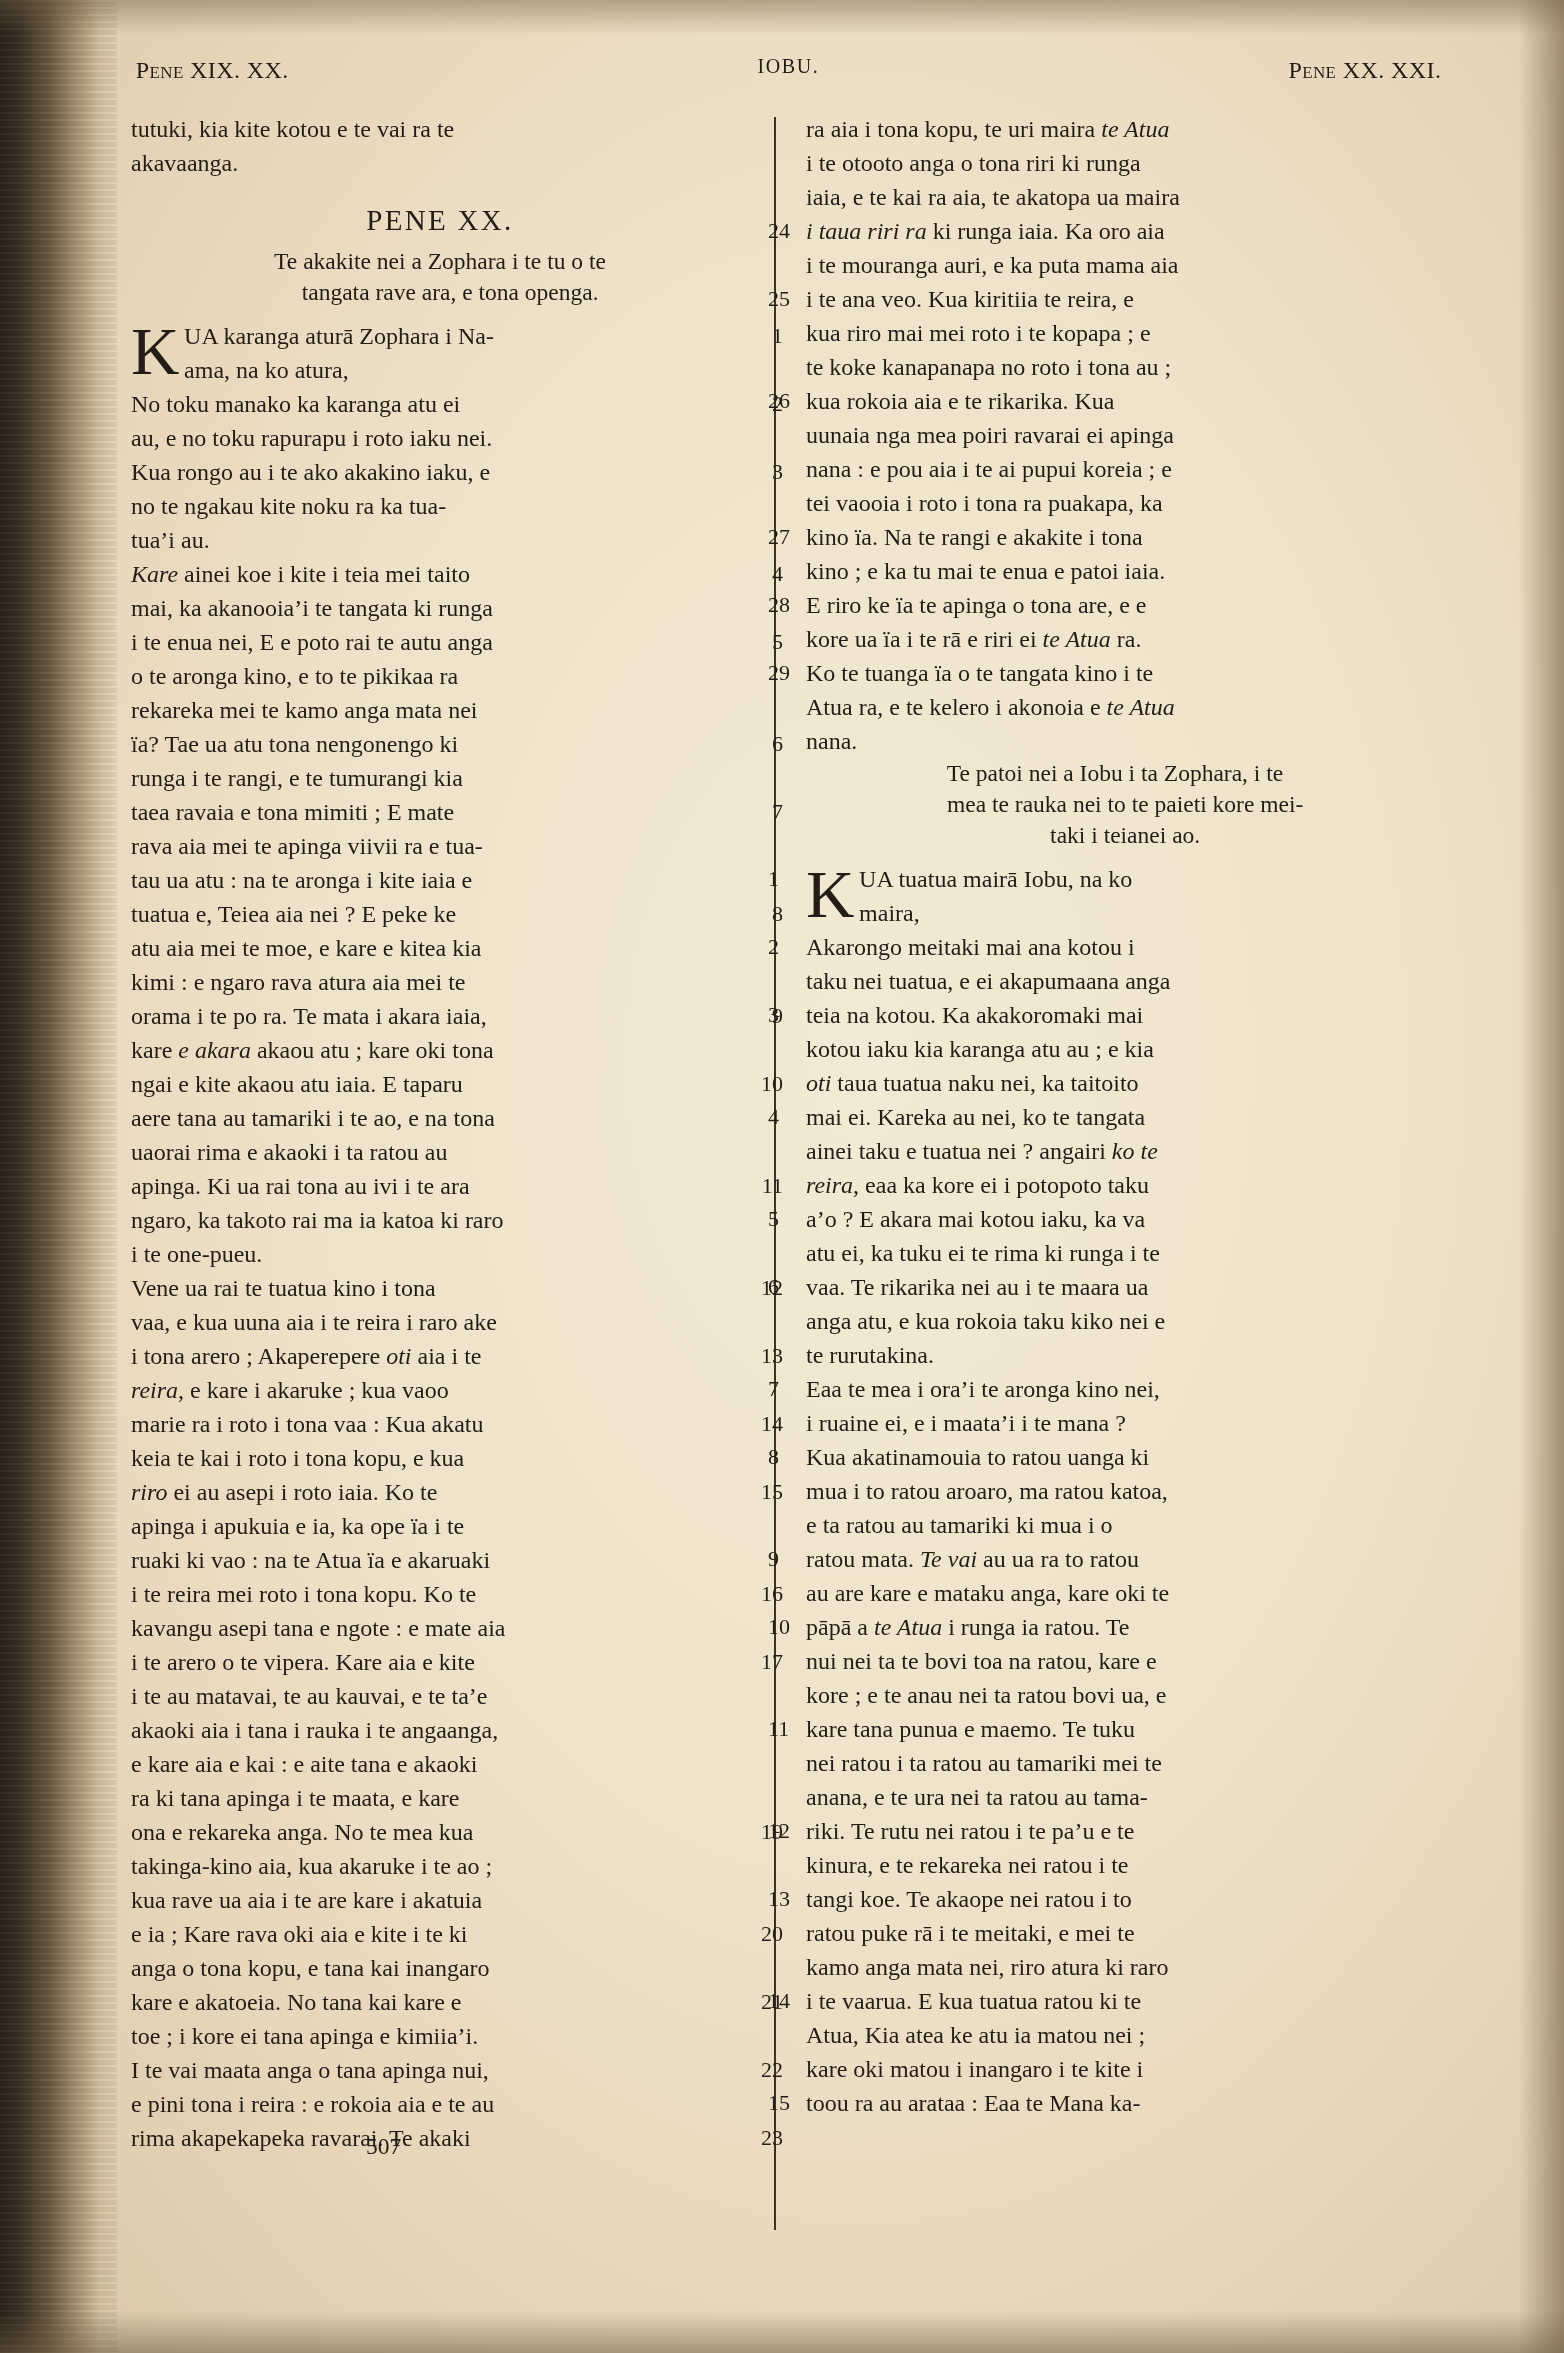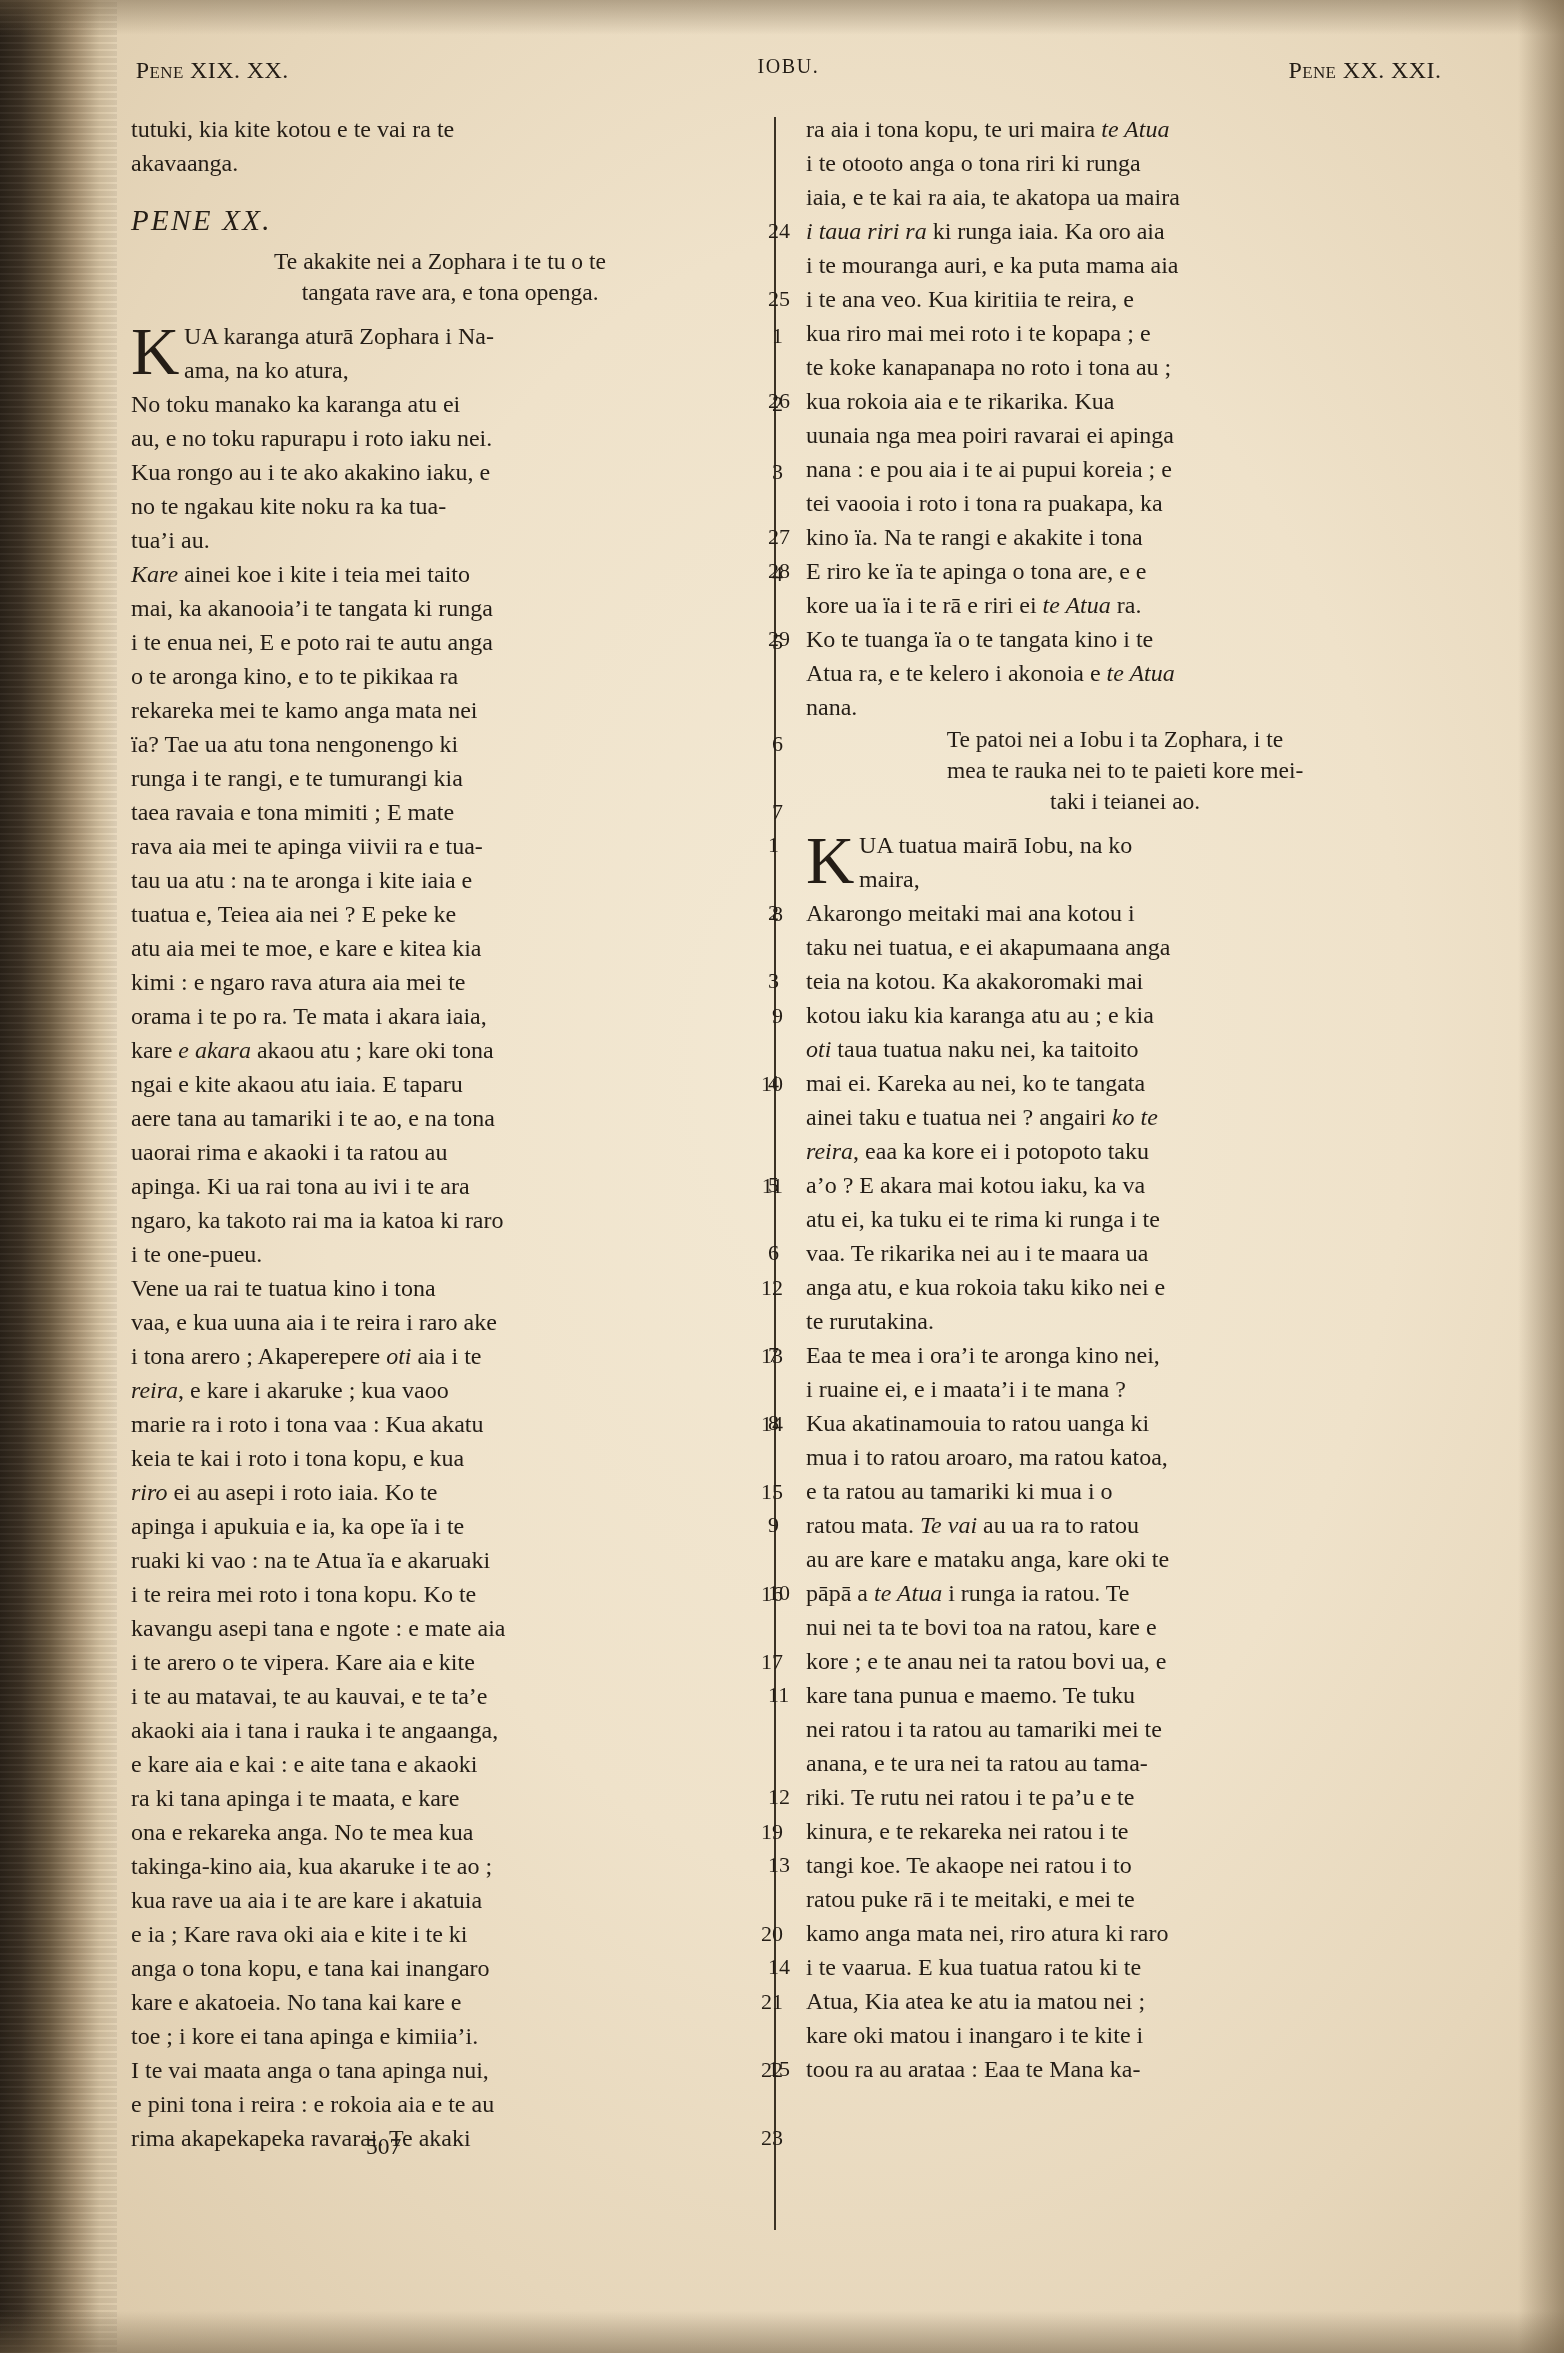--- a/index.html
+++ b/index.html
@@ -99,26 +99,25 @@
   }
   .col {
     position: absolute;
     top: 0;
     width: 618px;
   }
   .col-left { left: 0; }
   .col-right { left: 675px; }
 
   .head-chapter {
-    text-align: left;
+    text-align: center;
     font-size: 29px;
     letter-spacing: 2.3px;
     margin: 23.5px 0 9.4px 0;
     font-variant: normal;
-    font-style: italic;
   }
   .head-sub {
     text-align: center;
     font-size: 23.5px;
     line-height: 31px;
     margin-bottom: 11px;
   }
   .head-sub .l2 { display: block; padding-left: 20.3px; }
   .dropcap {
     float: left;
@@ -264,20 +263,21 @@
             <div class="line just"><span><i>i taua riri ra</i> ki runga iaia.   Ka oro aia</span><span class="num-l">24</span></div>
             <div class="line just"><span>i te mouranga auri, e ka puta mama aia</span></div>
             <div class="line just"><span>i  te  ana veo.    Kua  kiritiia  te  reira,  e</span><span class="num-l">25</span></div>
             <div class="line just"><span>kua  riro  mai  mei  roto  i  te  kopapa ;  e</span></div>
             <div class="line just"><span>te koke kanapanapa no roto i tona au ;</span></div>
             <div class="line just"><span>kua   rokoia   aia   e   te   rikarika.    Kua</span><span class="num-l">26</span></div>
             <div class="line just"><span>uunaia  nga  mea  poiri  ravarai  ei  apinga</span></div>
             <div class="line just"><span>nana :   e  pou  aia  i  te  ai  pupui  koreia ;  e</span></div>
             <div class="line just"><span>tei  vaooia  i  roto  i tona  ra  puakapa,  ka</span></div>
             <div class="line just"><span>kino ïa.    Na te  rangi  e  akakite i tona</span><span class="num-l">27</span></div>
+            <div class="line just"><span>kino ;  e  ka tu mai te enua e patoi iaia.</span></div>
             <div class="line just"><span>E  riro  ke  ïa  te  apinga  o  tona  are, e  e</span><span class="num-l">28</span></div>
             <div class="line just"><span>kore  ua  ïa  i te  rā  e  riri  ei  <i>te Atua</i> ra.</span></div>
             <div class="line just"><span>Ko te tuanga  ïa  o te tangata  kino  i  te</span><span class="num-l">29</span></div>
             <div class="line just"><span>Atua ra, e te kelero i akonoia e <i>te Atua</i></span></div>
             <div class="line just"><span>nana.</span></div>
           </div>
 
         <div class="head-sub">
           <span>Te patoi nei a Iobu i ta Zophara, i te</span>
           <span class="l2">mea te rauka nei to te paieti kore mei-</span>

